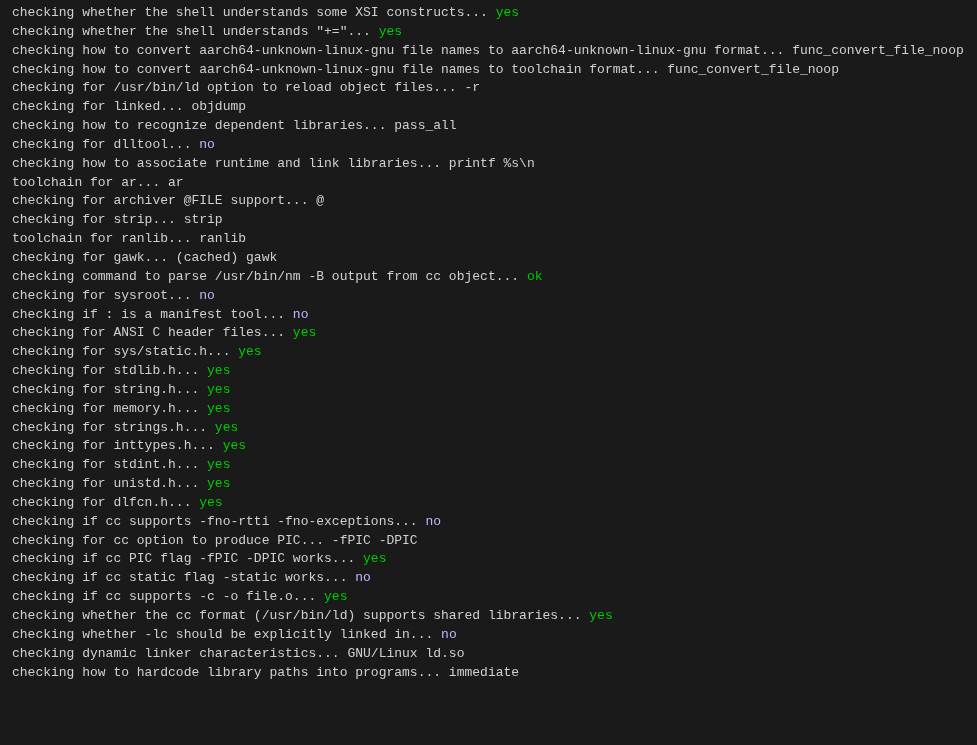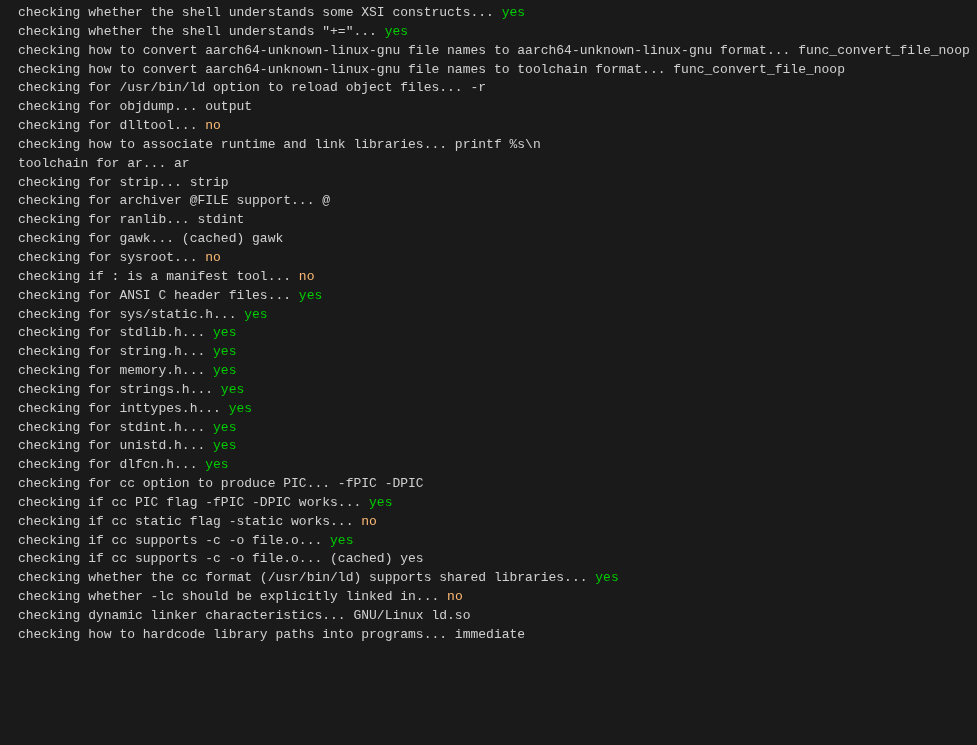--- a/index.html
+++ b/index.html
@@ -16,65 +16,67 @@
       width: 977px;
       height: 745px;
       overflow: hidden;
     }
 
     #terminal {
       background-color: #1a1a1a;
       color: #d0d0d0;
       width: 100%;
       height: 100%;
-      padding: 4px 18px;
+      padding: 4px 12px;
       overflow: hidden;
       font-family: Liberation Mono, monospace;
     }
 
     .line {
       white-space: pre;
       display: block;
     }
 
     .white { color: #d0d0d0; }
     .green { color: #00cc00; }
-    .red { color: #fdba74; }
+    .red { color: #c4b5fd; }
   </style>
 </head>
 <body>
 
 <div id="terminal">
     <span class="line"><span class="white">checking whether the shell understands some XSI constructs... </span><span class="green">yes</span></span>
     <span class="line"><span class="white">checking whether the shell understands "+="... </span><span class="green">yes</span></span>
     <span class="line"><span class="white">checking how to convert aarch64-unknown-linux-gnu file names to aarch64-unknown-linux-gnu format... func_convert_file_noop</span></span>
     <span class="line"><span class="white">checking how to convert aarch64-unknown-linux-gnu file names to toolchain format... func_convert_file_noop</span></span>
     <span class="line"><span class="white">checking for /usr/bin/ld option to reload object files... -r</span></span>
-    <span class="line"><span class="white">checking for objdump... output</span></span>
+    <span class="line"><span class="white">checking for linked... objdump</span></span>
+    <span class="line"><span class="white">checking how to recognize dependent libraries... pass_all</span></span>
     <span class="line"><span class="white">checking for dlltool... </span><span class="red">no</span></span>
     <span class="line"><span class="white">checking how to associate runtime and link libraries... printf %s\n</span></span>
     <span class="line"><span class="white">toolchain for ar... ar</span></span>
+    <span class="line"><span class="white">checking for archiver @FILE support... @</span></span>
     <span class="line"><span class="white">checking for strip... strip</span></span>
-    <span class="line"><span class="white">checking for archiver @FILE support... @</span></span>
-    <span class="line"><span class="white">checking for ranlib... stdint</span></span>
+    <span class="line"><span class="white">toolchain for ranlib... ranlib</span></span>
     <span class="line"><span class="white">checking for gawk... (cached) gawk</span></span>
+    <span class="line"><span class="white">checking command to parse /usr/bin/nm -B output from cc object... </span><span class="green">ok</span></span>
     <span class="line"><span class="white">checking for sysroot... </span><span class="red">no</span></span>
     <span class="line"><span class="white">checking if : is a manifest tool... </span><span class="red">no</span></span>
     <span class="line"><span class="white">checking for ANSI C header files... </span><span class="green">yes</span></span>
     <span class="line"><span class="white">checking for sys/static.h... </span><span class="green">yes</span></span>
     <span class="line"><span class="white">checking for stdlib.h... </span><span class="green">yes</span></span>
     <span class="line"><span class="white">checking for string.h... </span><span class="green">yes</span></span>
     <span class="line"><span class="white">checking for memory.h... </span><span class="green">yes</span></span>
     <span class="line"><span class="white">checking for strings.h... </span><span class="green">yes</span></span>
     <span class="line"><span class="white">checking for inttypes.h... </span><span class="green">yes</span></span>
     <span class="line"><span class="white">checking for stdint.h... </span><span class="green">yes</span></span>
     <span class="line"><span class="white">checking for unistd.h... </span><span class="green">yes</span></span>
     <span class="line"><span class="white">checking for dlfcn.h... </span><span class="green">yes</span></span>
+    <span class="line"><span class="white">checking if cc supports -fno-rtti -fno-exceptions... </span><span class="red">no</span></span>
     <span class="line"><span class="white">checking for cc option to produce PIC... -fPIC -DPIC</span></span>
     <span class="line"><span class="white">checking if cc PIC flag -fPIC -DPIC works... </span><span class="green">yes</span></span>
     <span class="line"><span class="white">checking if cc static flag -static works... </span><span class="red">no</span></span>
     <span class="line"><span class="white">checking if cc supports -c -o file.o... </span><span class="green">yes</span></span>
-    <span class="line"><span class="white">checking if cc supports -c -o file.o... (cached) yes</span></span>
     <span class="line"><span class="white">checking whether the cc format (/usr/bin/ld) supports shared libraries... </span><span class="green">yes</span></span>
     <span class="line"><span class="white">checking whether -lc should be explicitly linked in... </span><span class="red">no</span></span>
     <span class="line"><span class="white">checking dynamic linker characteristics... GNU/Linux ld.so</span></span>
     <span class="line"><span class="white">checking how to hardcode library paths into programs... immediate</span></span>
   </div>
 
 </body></html>

